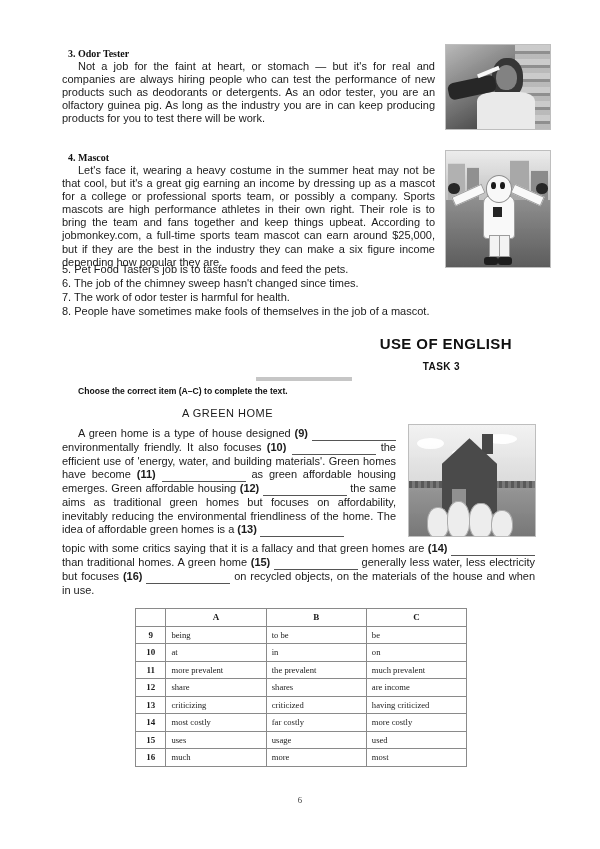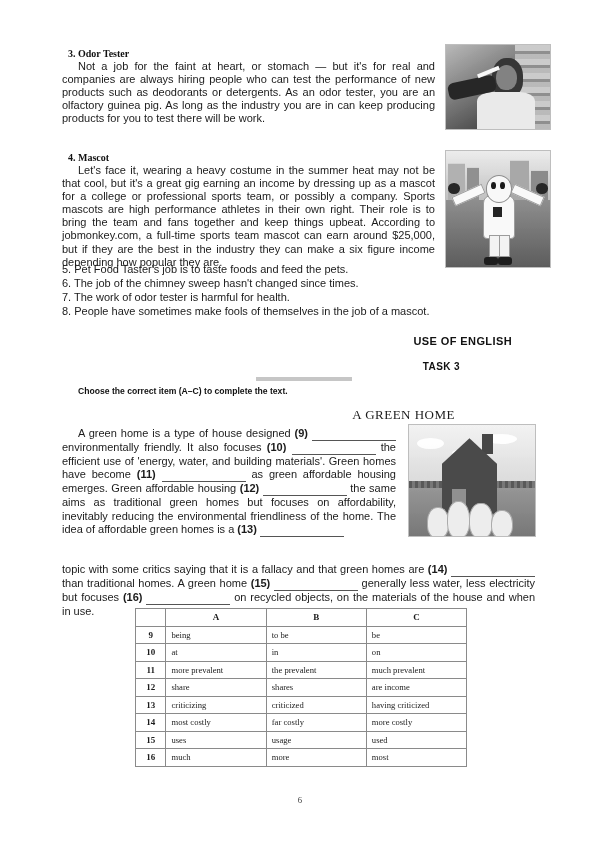--- a/index.html
+++ b/index.html
@@ -193,44 +193,44 @@
   #photo-green-home .f4 { left:65%; width:16%; height:24%; }
 
   
   .sec-title {
     position: absolute;
     font-family: "Liberation Sans", sans-serif;
     font-weight: bold;
     color: #111;
     letter-spacing: .4px;
   }
-  #use-of-english-title { left: 0; top: 335px; width: 512px; text-align: right; font-size: 11px; }
+  #use-of-english-title { left: 0; top: 335px; width: 512px; text-align: right; font-size: 15px; }
   #task-title          { left: 0; top: 361px; width: 460px; text-align: right; font-size: 10px; }
   #task-underline {
     position: absolute; left: 256px; top: 377px; width: 96px; height: 3.5px;
     background: #c6c6c6;
   }
   #instruction {
     position: absolute; left: 78px; top: 386px;
     font-family: "Liberation Sans", sans-serif;
     font-weight: bold; font-size: 8.6px; color: #111;
   }
   #text-title {
     position: absolute; left: 0; top: 407px; width: 455px;
-    text-align: right;
-    font-family: Liberation Serif, serif;
-    font-size: 13px; letter-spacing: .5px; color: #1b1b1b;
+    text-align: center;
+    font-family: Liberation Sans, sans-serif;
+    font-size: 11px; letter-spacing: .5px; color: #1b1b1b;
   }
 
   
   #passage-left {
     left: 62px; top: 427px; width: 334px;
   }
   #passage-full {
-    left: 62px; top: 563px; width: 473px;
+    left: 62px; top: 542px; width: 473px;
   }
   .blank {
     display: inline-block;
     border-bottom: 1px solid #555;
     vertical-align: baseline;
   }
   .b-long { width: 84px; }
   .bold { font-weight: bold; }
 
   

